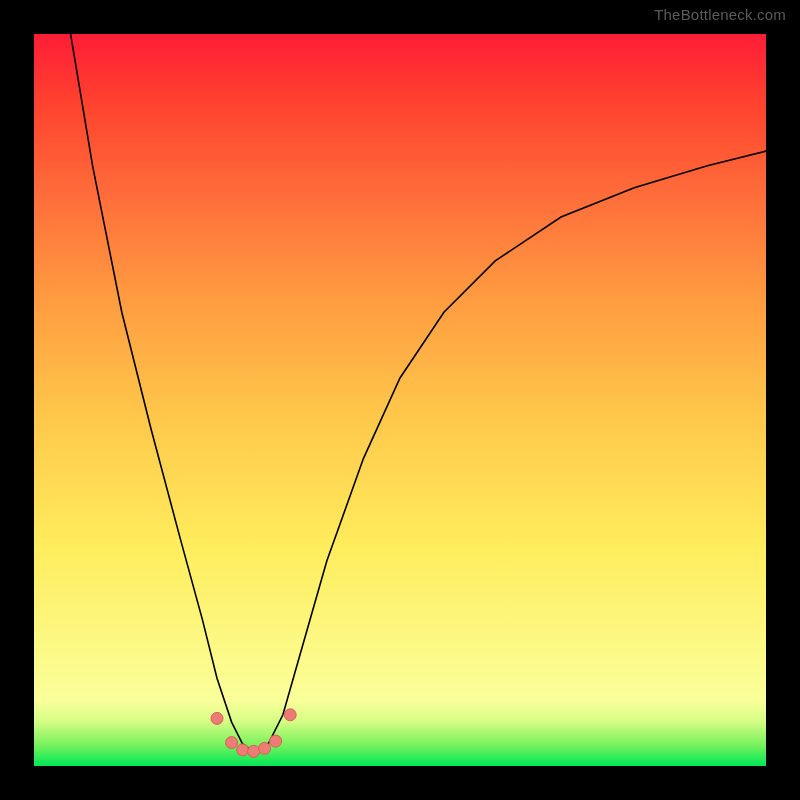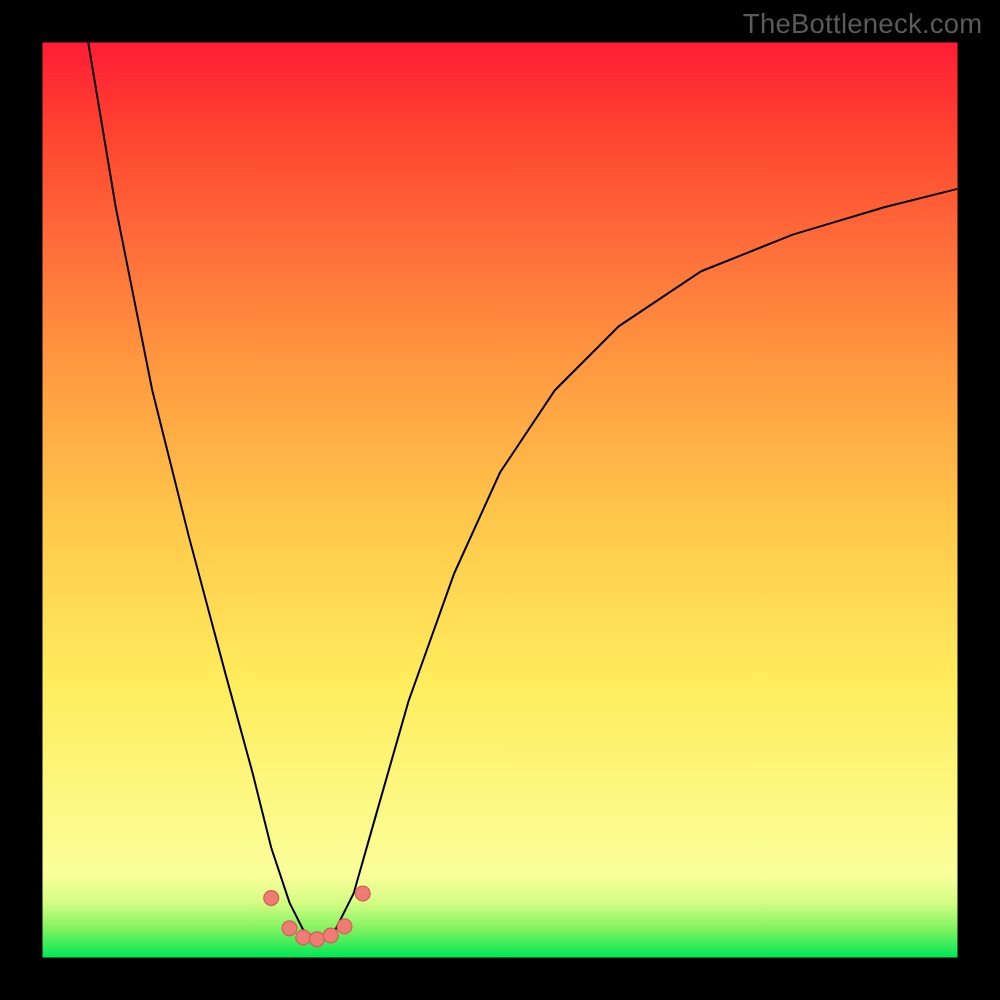--- a/index.html
+++ b/index.html
@@ -36,21 +36,21 @@
       #ff6d3a 78%,
       #ff442f 90%,
       #ff1d36 100%
     );
   }
   .watermark {
     position: absolute;
     top: 6px;
     right: 14px;
     color: #5b5b5b;
-    font-size: 22px;
+    font-size: 15px;
     font-weight: 500;
     letter-spacing: 0.2px;
   }
   svg.curve {
     position: absolute;
     left: 0; top: 0;
     width: 732px;
     height: 732px;
   }
   .curve path {

